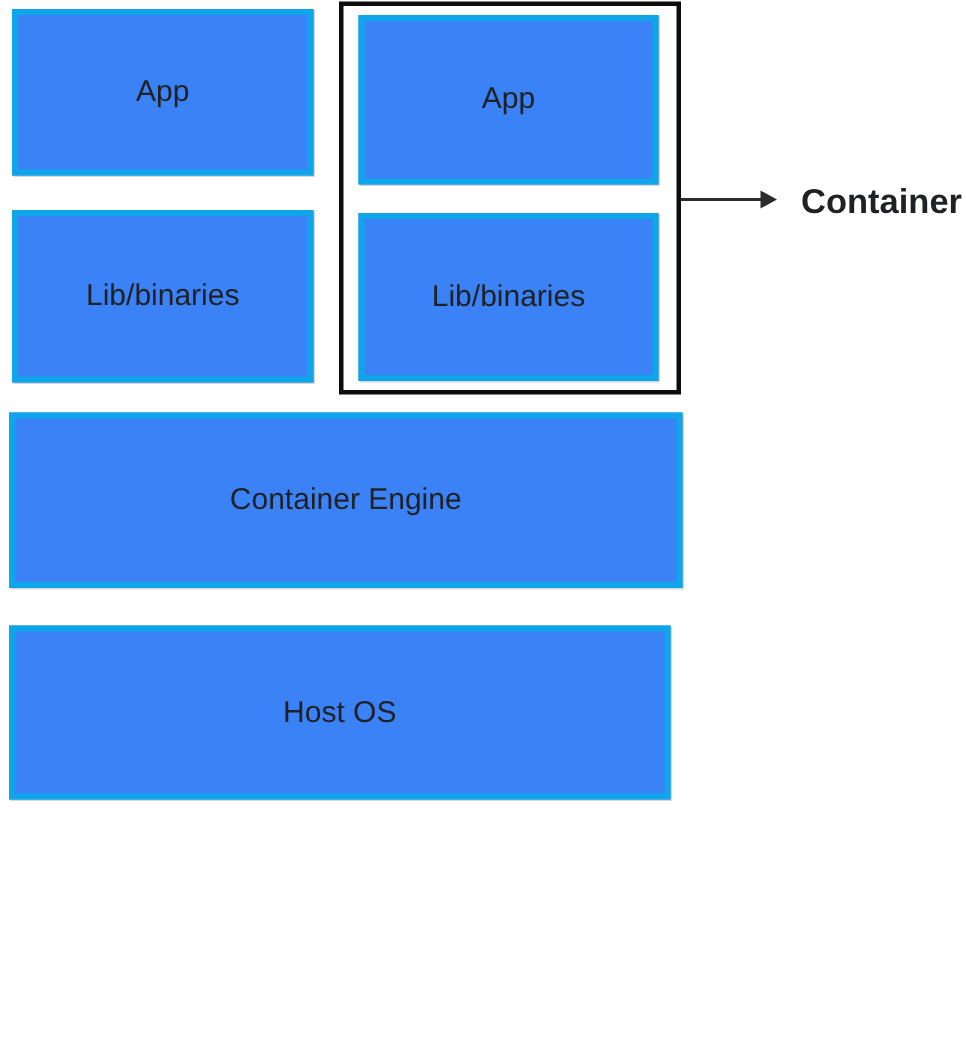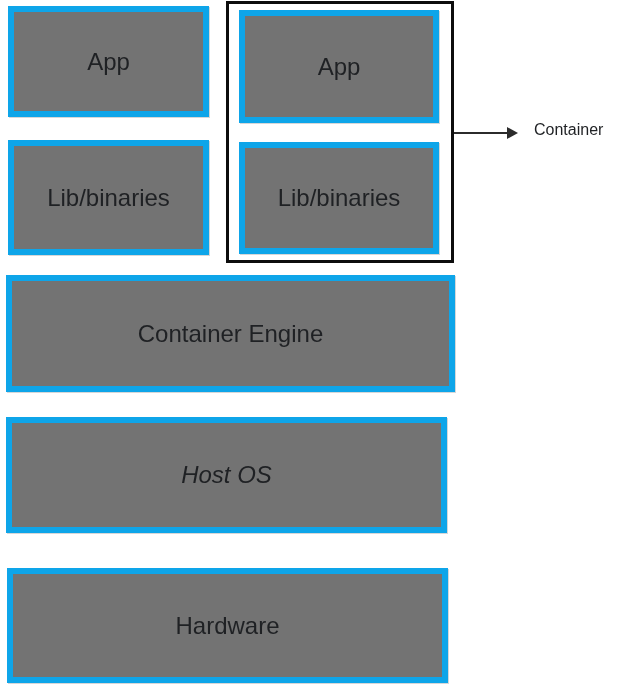--- a/index.html
+++ b/index.html
@@ -10,28 +10,28 @@
   .canvas {
     position: relative;
     width: 644px;
     height: 692px;
     background: #ffffff;
     font-family: "Liberation Sans", sans-serif;
     overflow: hidden;
   }
   .box {
     position: absolute;
-    background: #737373;
-    border: 6px solid #0ea5e9;
+    background: #3b82f6;
+    border: 4px solid #0ea5e9;
     box-sizing: border-box;
     display: flex;
     align-items: center;
     justify-content: center;
     color: #1f2124;
-    font-size: 24px;
+    font-size: 20px;
     box-shadow: 1px 1px 0 rgba(90,95,100,0.25);
   }
   .frame {
     position: absolute;
     left: 226px;
     top: 1px;
     width: 228px;
     height: 262px;
     border: 3px solid #0d0d0d;
     box-sizing: border-box;
@@ -52,23 +52,24 @@
     width: 0;
     height: 0;
     border-top: 6px solid transparent;
     border-bottom: 6px solid transparent;
     border-left: 11px solid #2b2b2b;
   }
   .annotation-label {
     position: absolute;
     left: 534px;
     top: 121px;
-    font-size: 16px;
+    font-size: 23px;
     color: #1f2124;
     white-space: nowrap;
+    font-weight: bold;
   }
 </style>
 </head>
 <body>
 
 <div class="canvas">
 
   <div class="box" style="left:8px; top:6px; width:201px; height:111px;">
     <span>App</span>
   </div>
@@ -88,21 +89,18 @@
   </div>
 
   <div class="arrow-line"></div>
   <div class="arrow-head"></div>
   <div class="annotation-label">Container</div>
 
   <div class="box" style="left:6px; top:275px; width:449px; height:117px;">
     <span>Container Engine</span>
   </div>
 
-  <div class="box" style="left:6px; top:417px; width:441px; height:116px;font-style:italic;">
+  <div class="box" style="left:6px; top:417px; width:441px; height:116px;">
     <span>Host OS</span>
   </div>
 
-  <div class="box" style="left:7px; top:568px; width:441px; height:115px;">
-    <span>Hardware</span>
-  </div>
 
 </div>
 
 </body></html>

